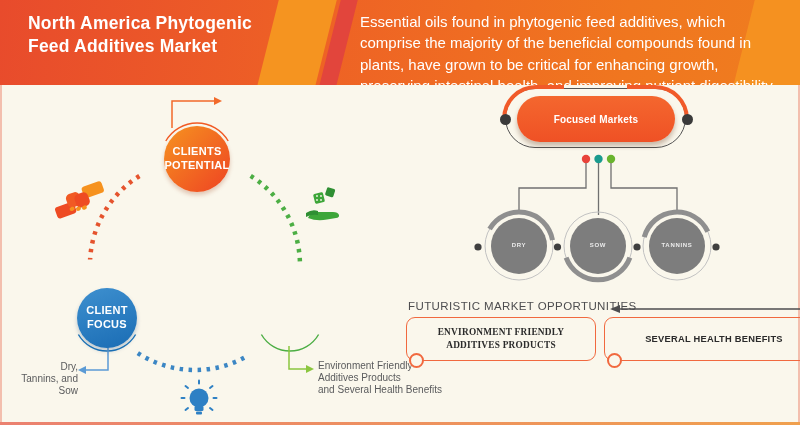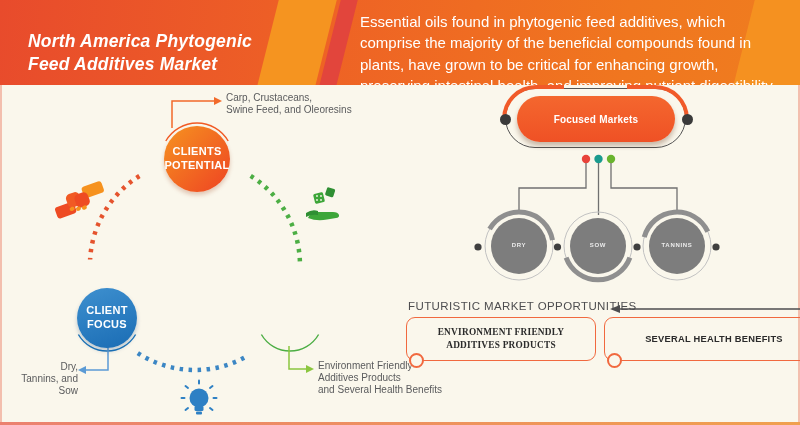--- a/index.html
+++ b/index.html
@@ -8,22 +8,22 @@
   #stage *{box-sizing:border-box;}
 
   
   .header{position:absolute;left:0;top:0;width:800px;height:85px;
           background:linear-gradient(96deg,#e84b2c 0%,#ee6225 40%,#f0761f 78%,#ef7d1f 100%);
           overflow:hidden;}
   .band{position:absolute;top:-6px;height:98px;}
   .band1{left:268px;width:58px;background:#f59420;transform:skewX(-14deg);}
   .band2{left:330px;width:17px;background:#e2453c;transform:skewX(-14deg);}
   .band3{left:744px;width:110px;background:#f59120;transform:skewX(-14deg);}
-  .header-title{position:absolute;left:28px;top:30px;width:270px;color:#fff;
-                font-size:17.5px;font-weight:bold;line-height:1.32;letter-spacing:.2px;font-style:italic;}
+  .header-title{position:absolute;left:28px;top:12px;width:270px;color:#fff;
+                font-size:17.5px;font-weight:bold;line-height:1.32;letter-spacing:.2px;}
   .header-desc{position:absolute;left:360px;top:11px;width:414px;color:#fff;
                font-size:15px;line-height:1.42;}
 
   
   .bord-l{position:absolute;left:0;top:85px;width:2px;height:340px;background:#f3bfae;}
   .bord-r{position:absolute;right:0;top:85px;width:2px;height:340px;background:#f3bfae;}
   .bord-b{position:absolute;left:0;top:422px;width:800px;height:3px;
           background:linear-gradient(to right,#eb8170,#f0a04e);}
 
   
@@ -193,24 +193,20 @@
 
   <div class="cycle-node" id="node-cp">
     <span>CLIENTS</span>
     <span>POTENTIAL</span>
   </div>
   <div class="cycle-node" id="node-cf">
     <span>CLIENT</span>
     <span>FOCUS</span>
   </div>
 
-  <div class="ann" id="ann-cp">
-    <div>Carp, Crustaceans,</div>
-    <div>Swine Feed, and Oleoresins</div>
-  </div>
   <div class="ann" id="ann-cf">
     <div>Dry,</div>
     <div>Tannins, and Sow</div>
   </div>
   <div class="ann" id="ann-hb">
     <div>Environment Friendly</div>
     <div>Additives Products</div>
     <div>and Several Health Benefits</div>
   </div>
 

